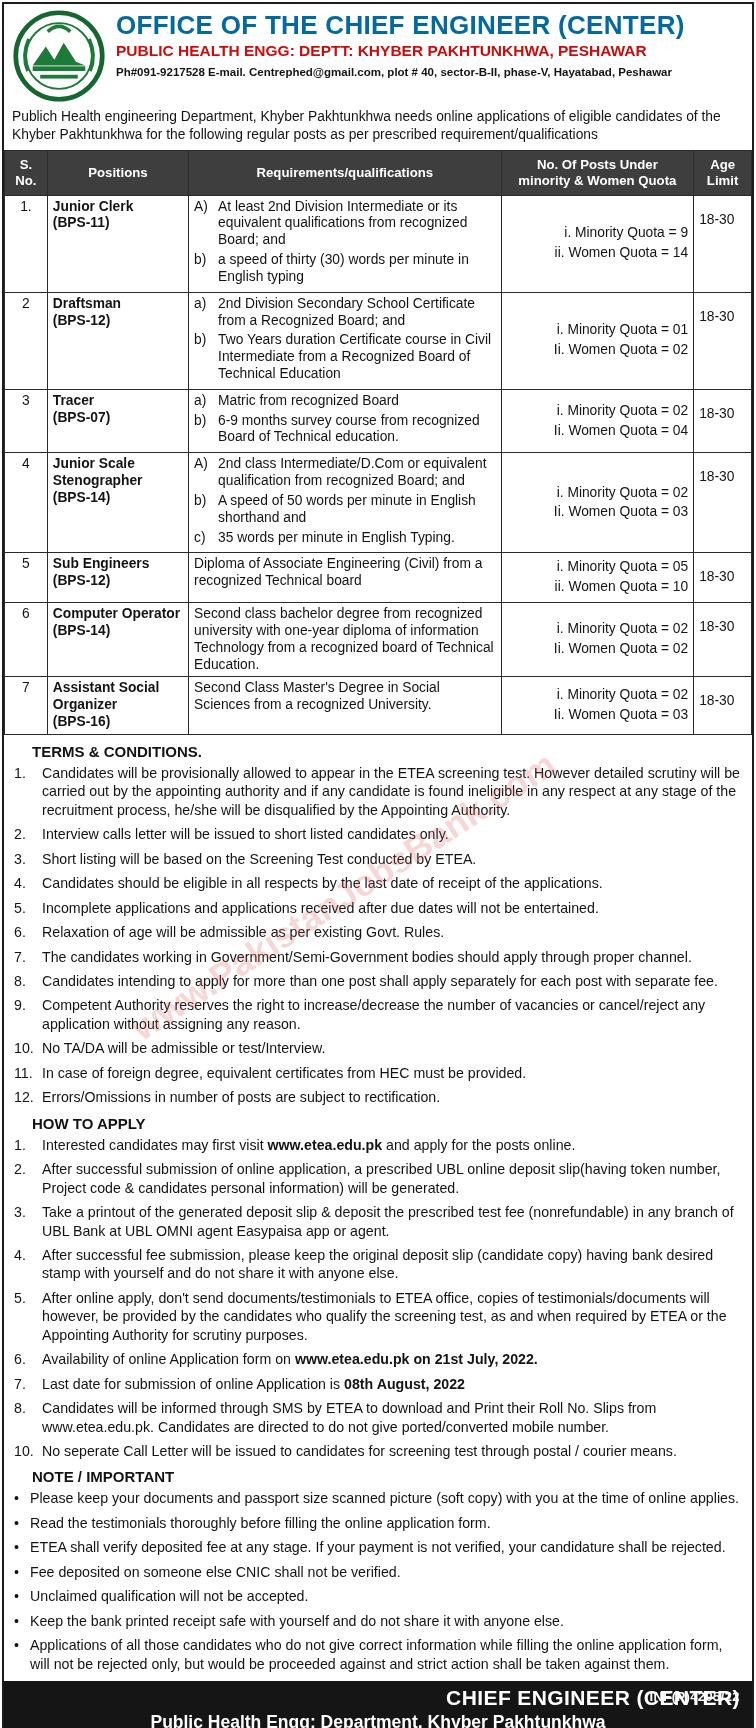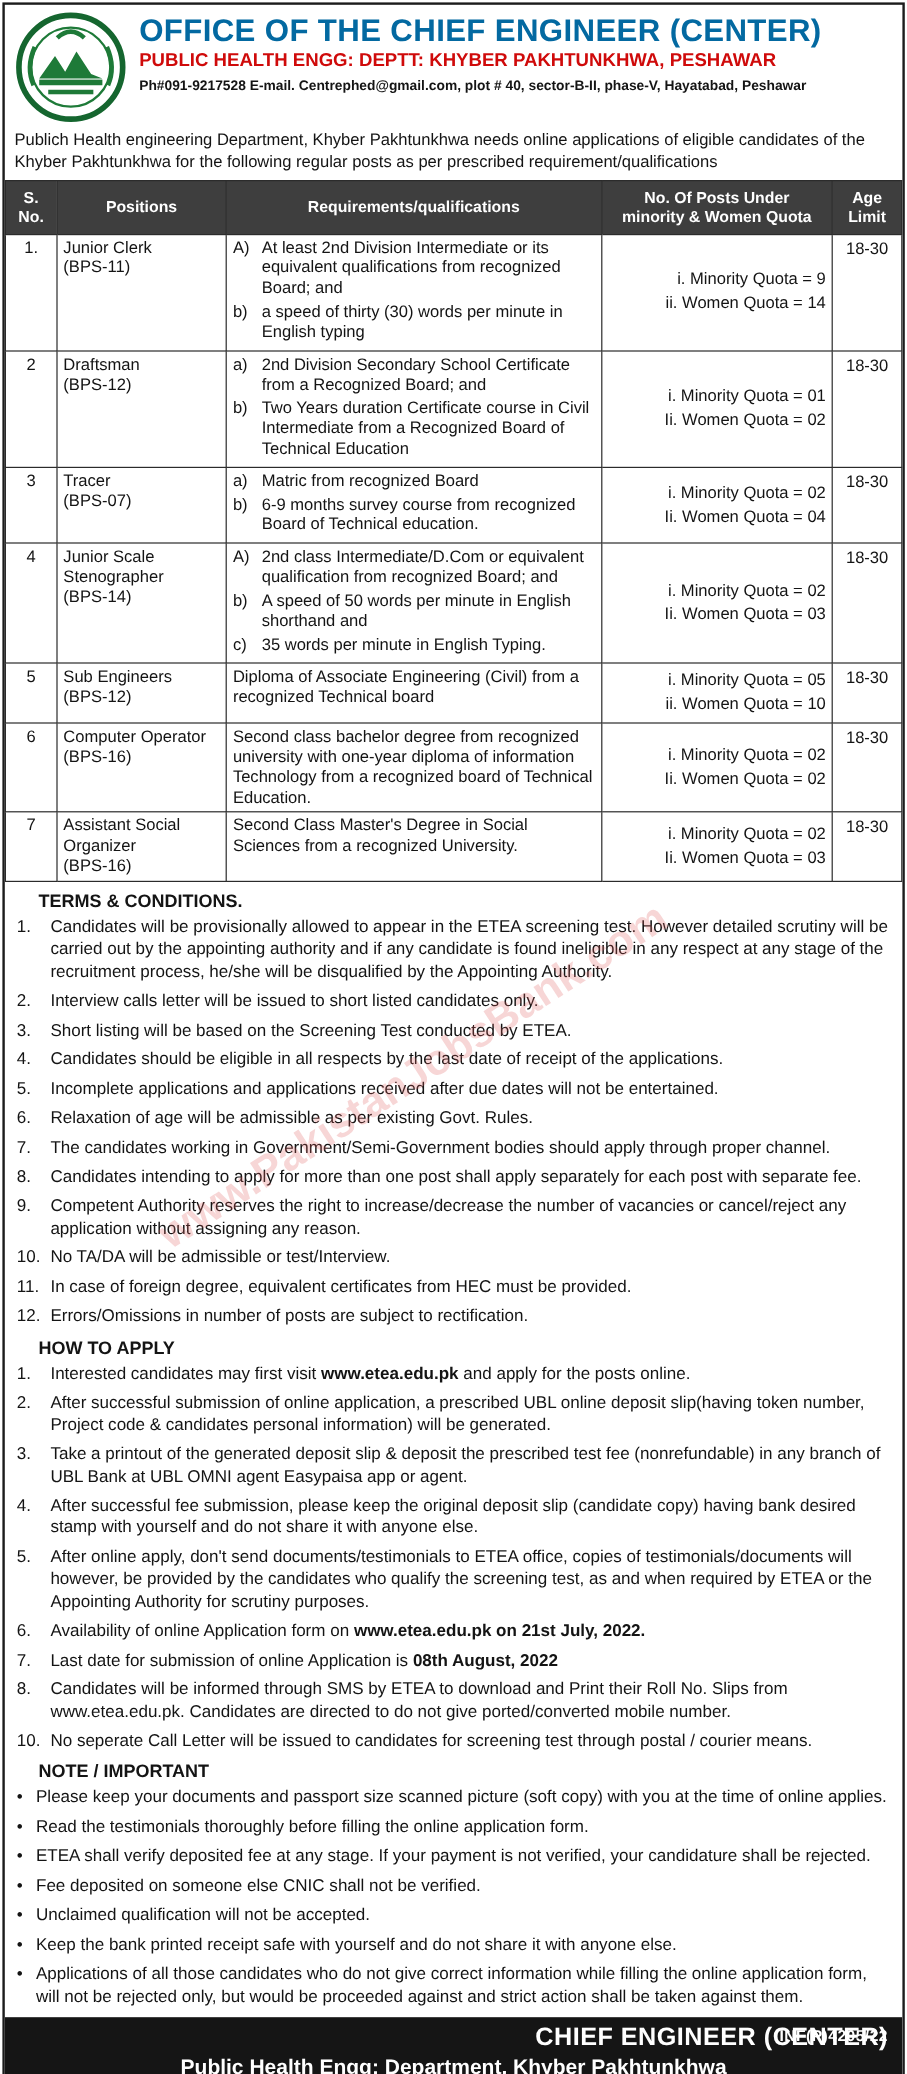--- a/index.html
+++ b/index.html
@@ -11,27 +11,27 @@
   .title{font-size:26px;font-weight:bold;color:#0369a1;letter-spacing:.3px;line-height:1.05;margin-top:2px;}
   .subtitle{font-size:15.5px;font-weight:bold;color:#cf0a0a;margin-top:3px;}
   .contact{font-size:11.5px;font-weight:bold;color:#141414;margin-top:6px;}
   
   .intro{font-size:13.8px;line-height:1.3;padding:2px 8px 6px 8px;}
   
   table{width:100%;border-collapse:collapse;table-layout:fixed;}
   th,td{border:1px solid #2b2b2b;padding:3px 5px;vertical-align:top;font-size:13.8px;line-height:1.22;}
   th{background:#3e3e3e;color:#fff;font-size:13.2px;text-align:center;vertical-align:middle;white-space:pre-line;padding:6px 3px;line-height:1.2;}
   td.sno{text-align:center;}
-  td.pos{white-space:pre-line;}
+  td.pos{white-space:pre-line;font-weight:bold;}
   .req-line{display:flex;margin-bottom:3px;}
   .req-label{width:24px;flex:none;}
   .req-text{flex:1;}
   td.quota{vertical-align:middle;text-align:right;}
   .quota-line{margin:3px 0;}
-  td.age{text-align:center;padding-top:4px;}
+  td.age{text-align:left;padding-top:16px;}
   
   .section{padding:0 10px;}
   .section-heading{font-size:15px;font-weight:bold;margin:8px 0 4px 18px;}
   .list-item{display:flex;font-size:14.2px;line-height:1.3;margin-bottom:6px;}
   .list-item .num{width:28px;flex:none;}
   .list-item.bullet .num{width:16px;}
   .list-item .txt{flex:1;}
   .b{font-weight:bold;}
   
   .watermark{position:absolute;left:120px;top:1010px;transform:rotate(-33deg);transform-origin:left top;
@@ -180,21 +180,21 @@
           <td class="req">Diploma of Associate Engineering (Civil) from a recognized Technical board</td>
           <td class="quota">
             <div class="quota-line">i. Minority Quota  =  05</div>
             <div class="quota-line">ii. Women Quota  =  10</div>
           </td>
           <td class="age">18-30</td>
         </tr>
         <tr>
           <td class="sno">6</td>
           <td class="pos">Computer Operator
-(BPS-16)</td>
+(BPS-14)</td>
           <td class="req">Second class bachelor degree from recognized university with one-year diploma of information Technology from a recognized board of Technical Education.</td>
           <td class="quota">
             <div class="quota-line">i. Minority Quota  =  02</div>
             <div class="quota-line">Ii. Women Quota  =  02</div>
           </td>
           <td class="age">18-30</td>
         </tr>
         <tr>
           <td class="sno">7</td>
           <td class="pos">Assistant Social

